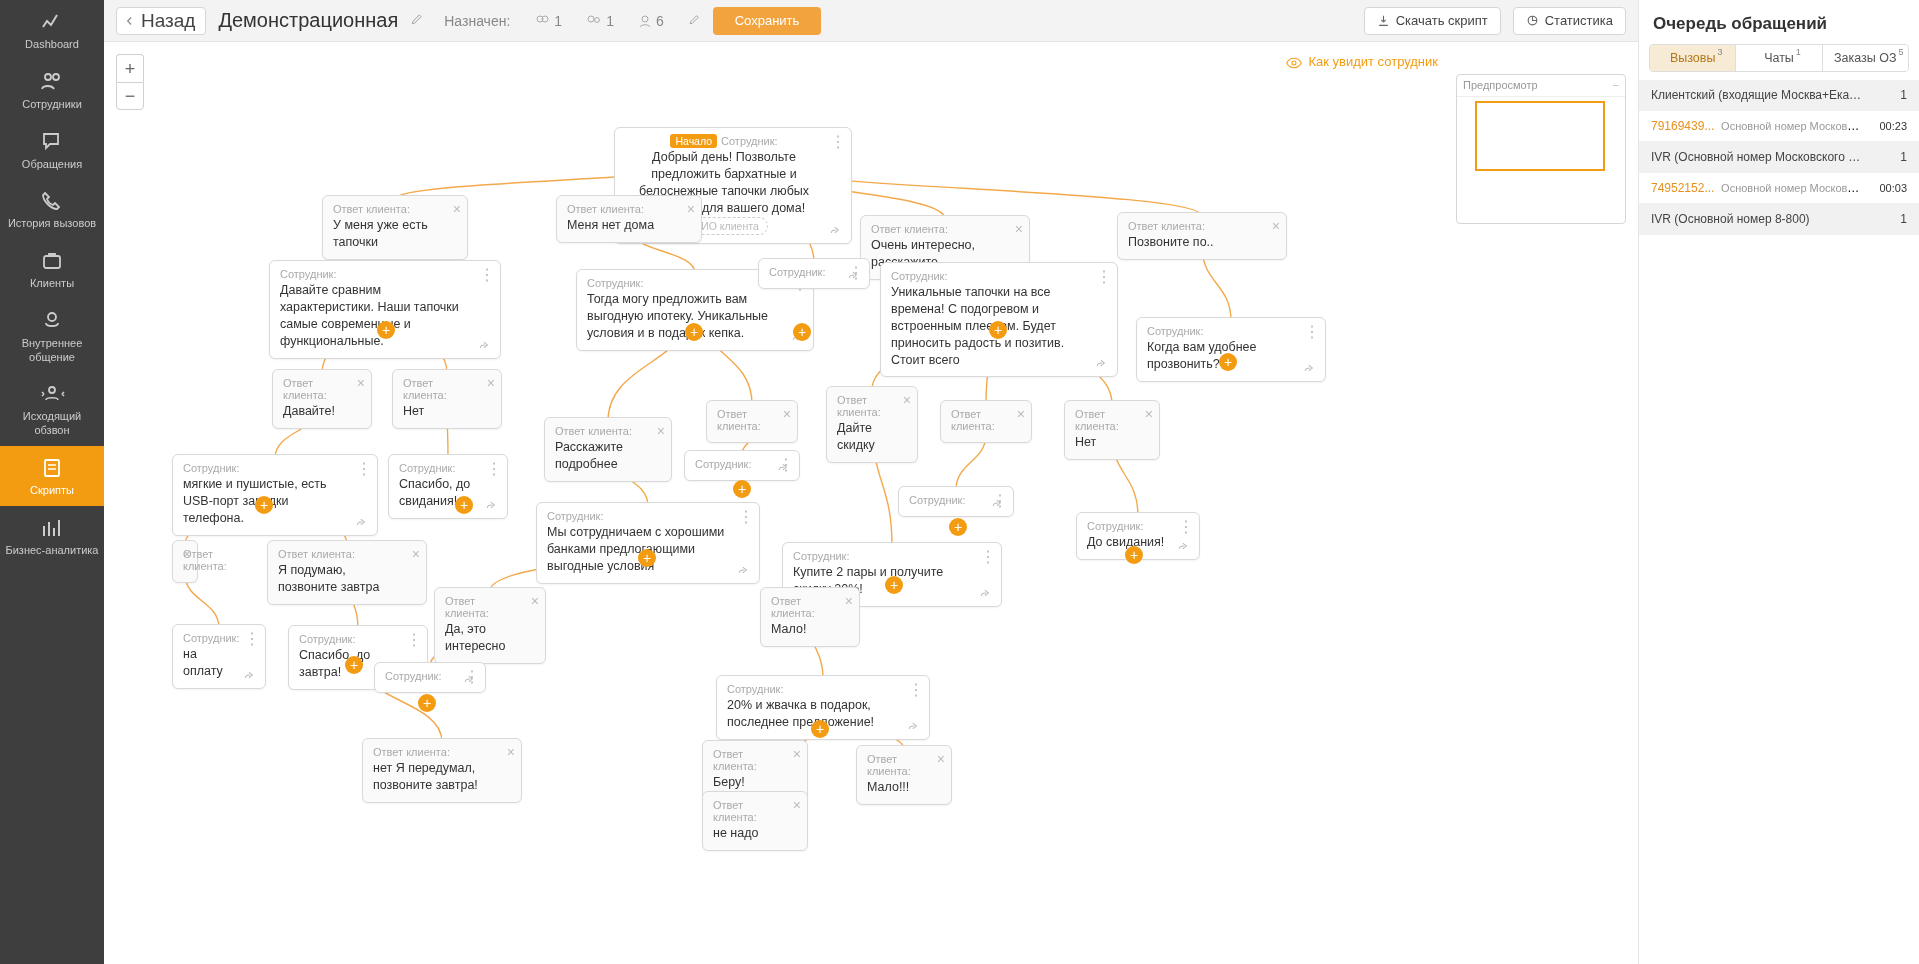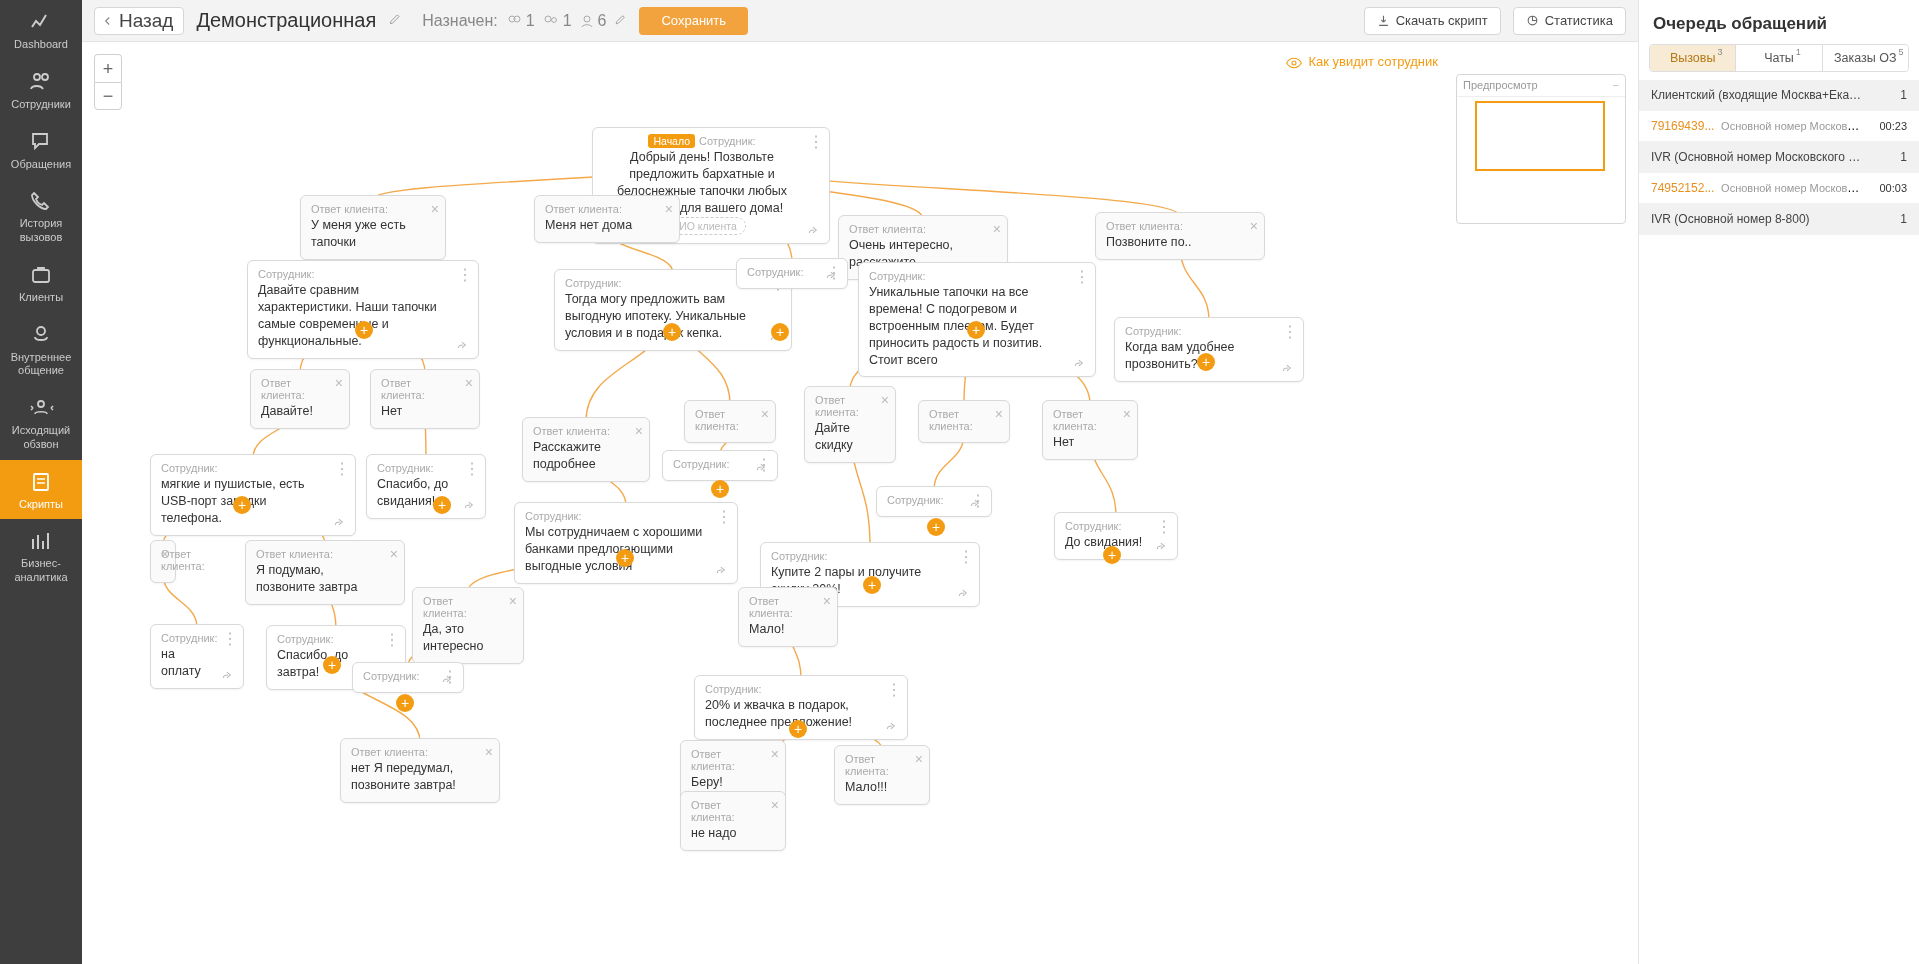--- a/index.html
+++ b/index.html
@@ -1,32 +1,32 @@
 <!DOCTYPE html>
 <html><head>
 <meta charset="utf-8">
 <style>
   * { box-sizing: border-box; margin: 0; padding: 0; }
   html, body { width: 100%; height: 100%; font-family: Arial, Helvetica, sans-serif; font-size: 13px; background:#fff; overflow:hidden;}
   body { display:flex; }
 
   
-  .sidebar { width:82px; background:#3e3e3e; color:#ddd; display:flex; flex-direction:column; }
+  .sidebar { width:104px; background:#3e3e3e; color:#ddd; display:flex; flex-direction:column; }
   .sidebar .item { padding:10px 4px 8px; text-align:center; cursor:pointer; font-size:11px; line-height:1.25; color:#ccc; }
   .sidebar .item svg { display:block; margin:0 auto 4px; }
   .sidebar .item.active { background:#f39c12; color:#fff; }
   .sidebar .item.active svg path, .sidebar .item.active svg rect, .sidebar .item.active svg circle { stroke:#fff; }
 
   
   .main { flex:1; display:flex; flex-direction:column; border-right:1px solid #e5e5e5; position:relative; }
   .topbar { height:42px; background:#f3f3f3; border-bottom:1px solid #e3e3e3; display:flex; align-items:center; padding:0 12px; gap:12px;}
   .btn-back { border:1px solid #d6d6d6; background:#fff; border-radius:4px; height:28px; padding:0 10px 0 6px; display:flex; align-items:center; gap:4px; cursor:pointer; color:#444; font-size:19px;}
   .title { font-size:20px; font-weight:400; color:#333; }
   .edit-ico { color:#999; cursor:pointer; }
-  .assigned { display:flex; align-items:center; gap:8px; color:#888; font-size:16px; margin-left:8px;}
+  .assigned { display:flex; align-items:center; gap:24px; color:#888; font-size:14px; margin-left:8px;}
   .assigned .pair{ display:flex; align-items:center; gap:4px; color:#888;}
   .assigned .num{ color:#888;}
   .btn-orange { background:#f3a33e; border:none; color:#fff; border-radius:4px; height:28px; padding:0 22px; cursor:pointer; font-size:13px; }
   .spacer { flex:1; }
   .btn-light { border:1px solid #d6d6d6; background:#fff; border-radius:4px; height:28px; padding:0 12px; display:flex; align-items:center; gap:6px; cursor:pointer; color:#444; font-size:13px;}
 
   
   .canvas-wrap { flex:1; position:relative; overflow:hidden; background:#fff; }
   .zoom-ctrl { position:absolute; top:12px; left:12px; z-index:40; display:flex; flex-direction:column; }
   .zoom-ctrl button { width:28px; height:28px; border:1px solid #d0d0d0; background:#fff; color:#666; font-size:18px; line-height:1; cursor:pointer; }

